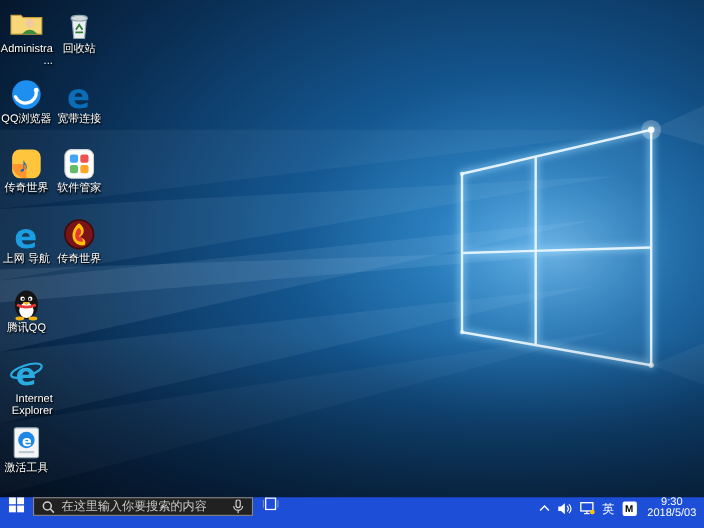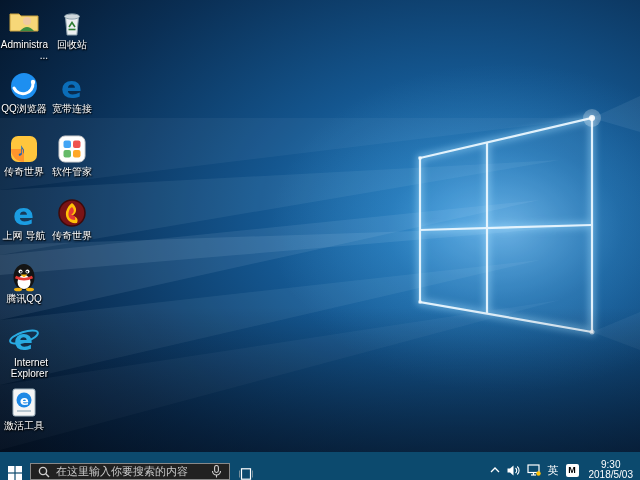--- a/index.html
+++ b/index.html
@@ -11,21 +11,21 @@
   .desktop{position:absolute;left:0;top:0;right:0;bottom:28px;overflow:hidden;background:#0a2f55}
   .wallpaper{position:absolute;left:0;top:0;width:100%;height:100%;display:block}
   .icon-grid{position:absolute;left:0;top:6px;display:grid;grid-template-rows:repeat(7,63.5px);grid-auto-flow:column;grid-auto-columns:48px}
   .icon-cell{display:flex;flex-direction:column;align-items:center;gap:1px;cursor:pointer}
   .icon-art{width:32px;height:32px;flex:0 0 auto}
   .icon-art svg{width:32px;height:32px;display:block}
   .icon-label{max-width:48px;color:#fff;font-size:10px;line-height:11px;text-align:right;
     text-shadow:0 1px 2px #000,1px 1px 1px rgba(0,0,0,.85);word-break:break-word}
 
   
-  .taskbar{position:absolute;left:0;right:0;bottom:0;height:28px;background:#0c4a6e;display:flex;align-items:flex-end}
+  .taskbar{position:absolute;left:0;right:0;bottom:0;height:28px;background:#1d4ed8;display:flex;align-items:flex-start}
   .start-button{width:30px;display:flex;align-items:center;justify-content:center;cursor:pointer}
   .search-box{display:flex;align-items:center;gap:6px;width:200px;background:#212121;border:1px solid #888;
     padding:0 7px;color:#c9c9c9;cursor:text}
   .search-text{flex:1;font-size:11px;white-space:nowrap;overflow:hidden}
   .task-view{width:32px;display:flex;align-items:center;justify-content:center;cursor:pointer}
   .tray{margin-left:auto;display:flex;align-items:center;gap:7px;padding-right:4px}
   .tray-ime{color:#fff;font-size:11px;cursor:pointer}
   .ime-badge{width:13px;height:13px;background:#fff;color:#000;font-size:9px;font-weight:bold;
     display:flex;align-items:center;justify-content:center;border-radius:2px;cursor:pointer}
   .clock{color:#fff;font-size:10px;line-height:10px;text-align:center;padding:0 3px;cursor:pointer}

